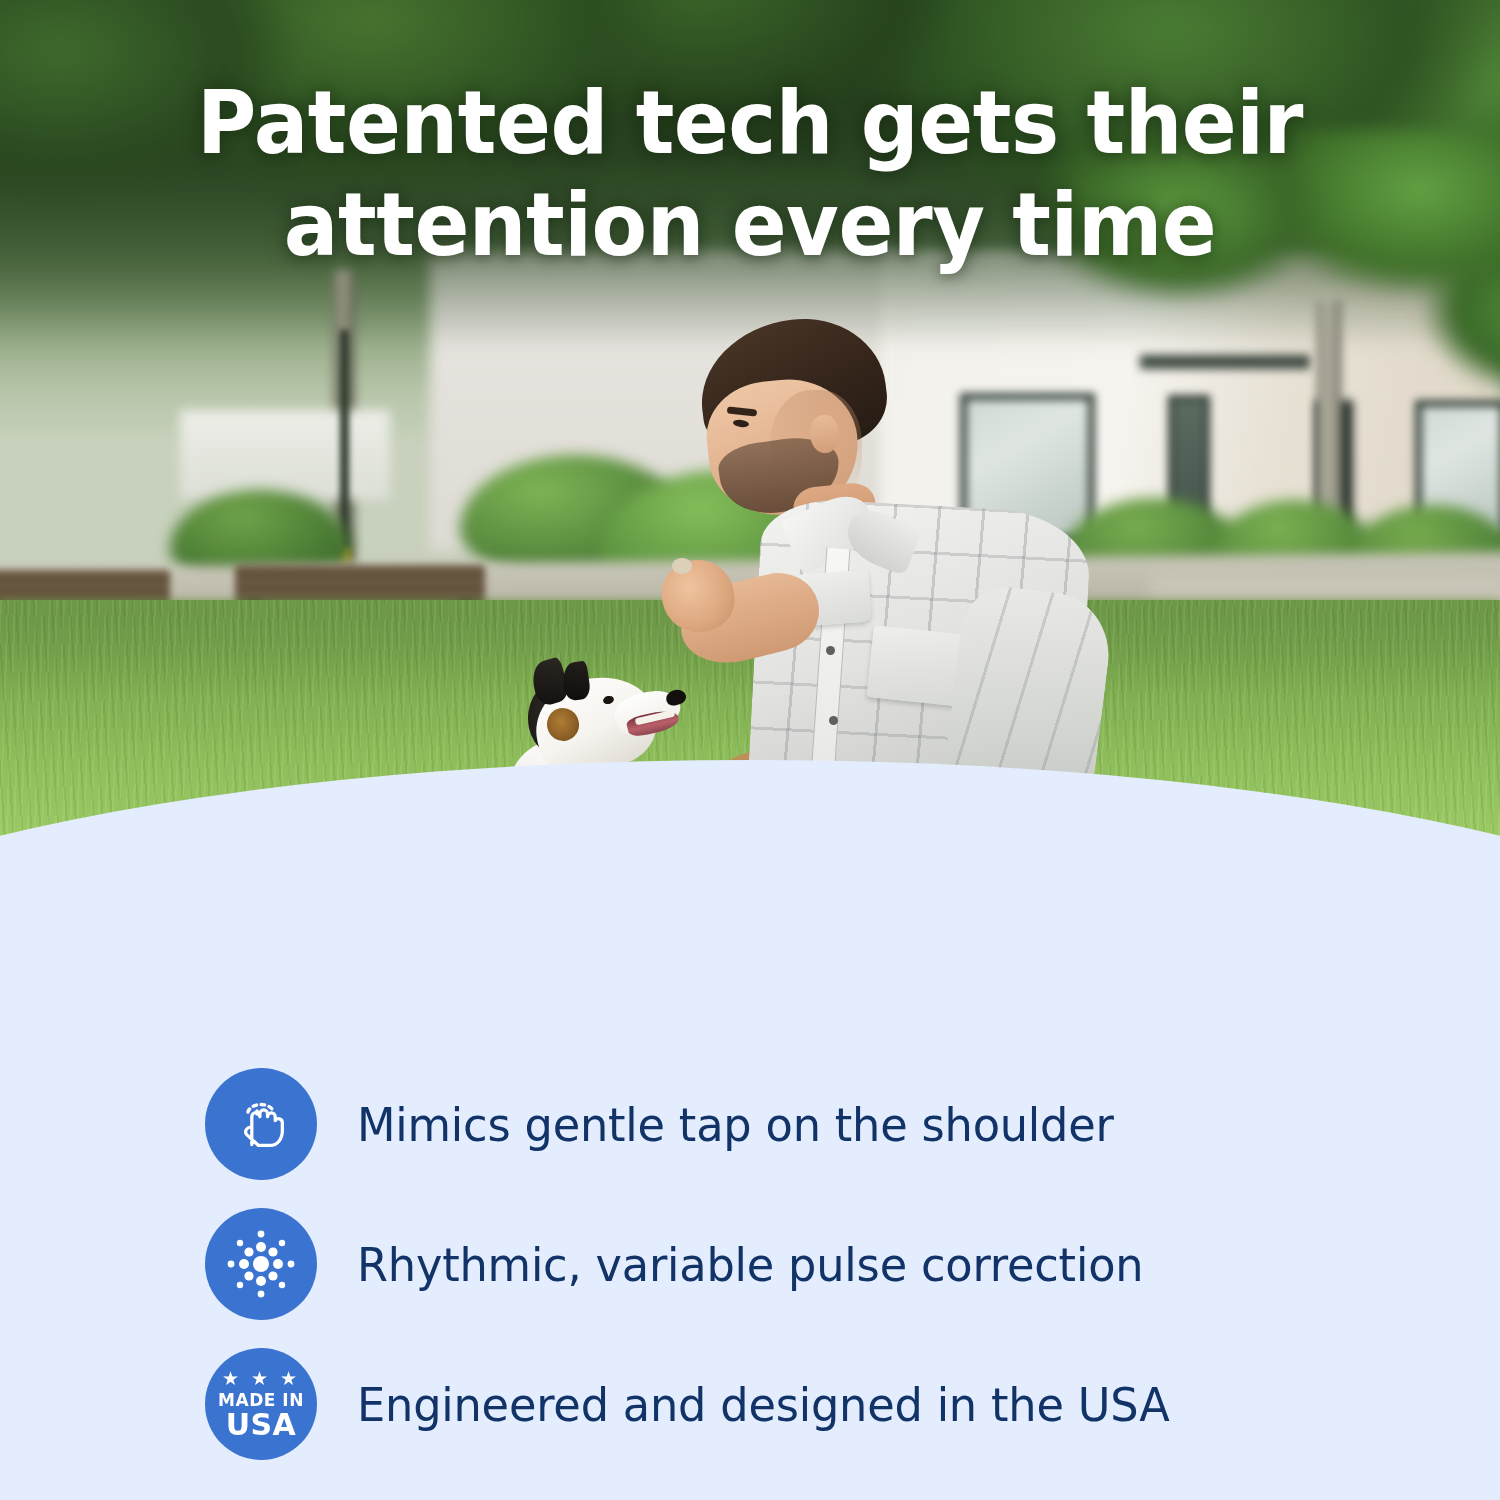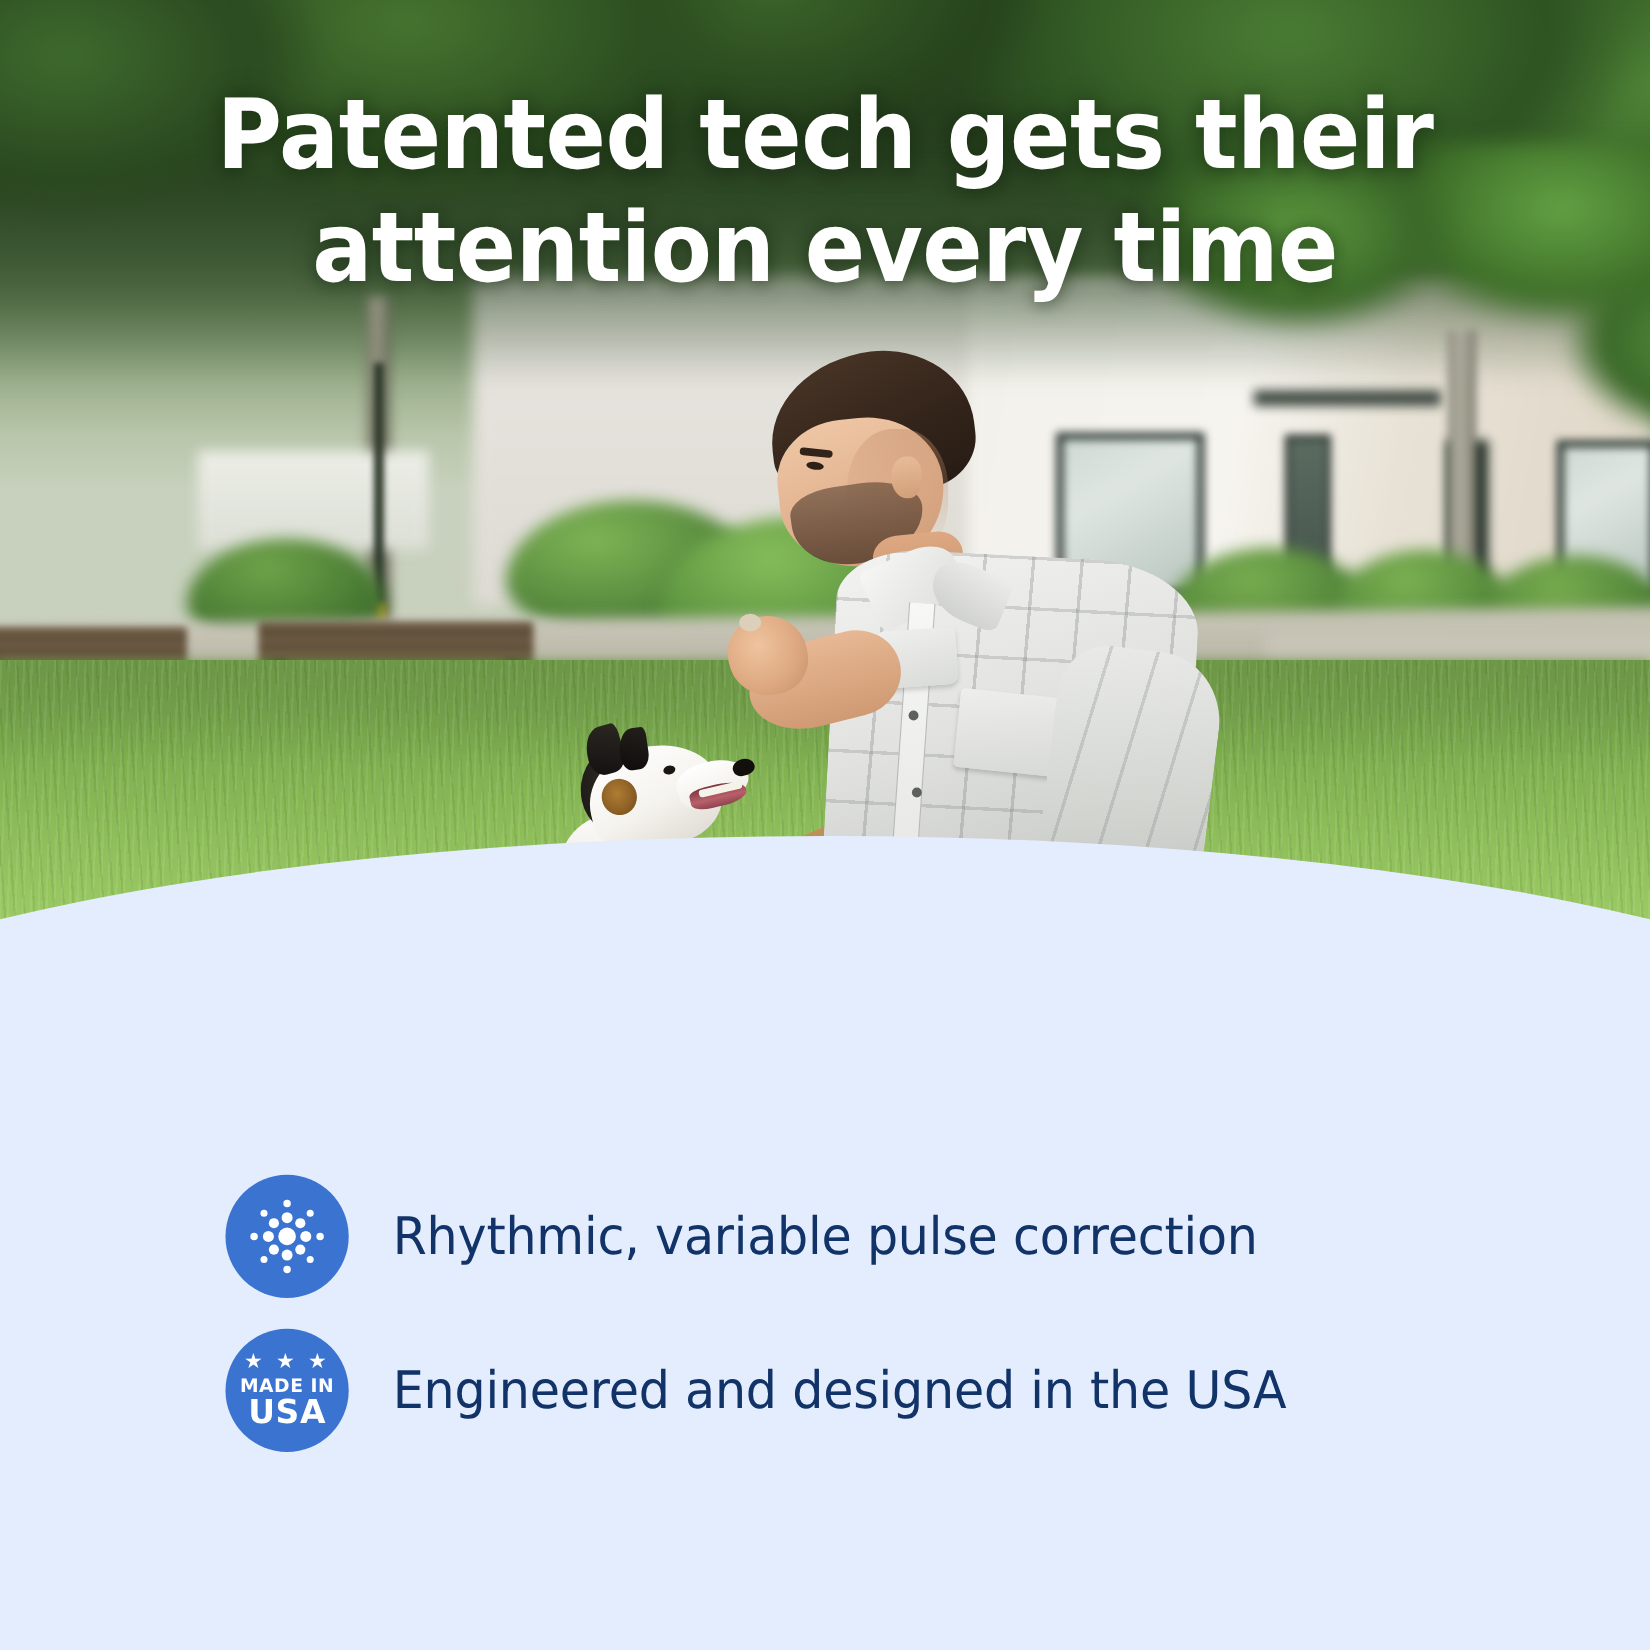--- a/index.html
+++ b/index.html
@@ -730,20 +730,32 @@
 
   <div class="curve-panel"></div>
 
   <div class="headline">
     <span>Patented tech gets their</span>
     <span class="l2">attention every time</span>
   </div>
 
   <div class="features">
 
+    <div class="feature-row">
+      <div class="feat-icon">
+        <svg width="70" height="70" viewBox="0 0 70 70" aria-hidden="true">
+          <g fill="none" stroke="#ffffff" stroke-width="3.4" stroke-linecap="round" stroke-linejoin="round">
+            <path d="M22 23 A13 9 0 0 1 46 20" stroke-dasharray="3.5 4.5"></path>
+            <path d="M31 25 v-3"></path>
+            <path d="M30 62 V33 a4.2 4.2 0 0 1 8.4 0 v-3 a4 4 0 0 1 8 0 v3 a4 4 0 0 1 8 0 v4 a4 4 0 0 1 7.4 2 v9 c0 8-5 15-13 15 H37 l-12-11 a4.6 4.6 0 0 1 5-7.5 z" transform="translate(-3,-4) scale(0.96)"></path>
+          </g>
+        </svg>
+      </div>
+      <div class="feat-label">Mimics gentle tap on the shoulder</div>
+    </div>
 
     <div class="feature-row">
       <div class="feat-icon">
         <svg width="74" height="74" viewBox="0 0 74 74" aria-hidden="true">
           <g fill="#ffffff">
             <circle cx="37" cy="37" r="8"></circle>
             <circle cx="37" cy="20" r="5"></circle>
             <circle cx="37" cy="54" r="5"></circle>
             <circle cx="20" cy="37" r="5"></circle>
             <circle cx="54" cy="37" r="5"></circle>

